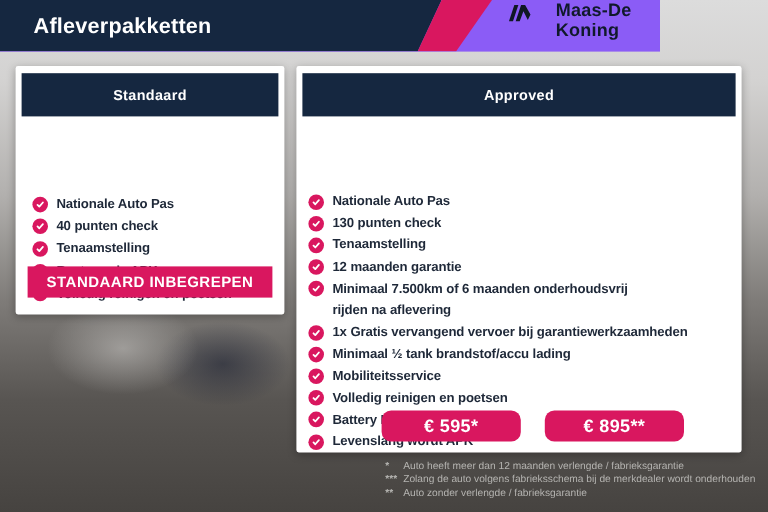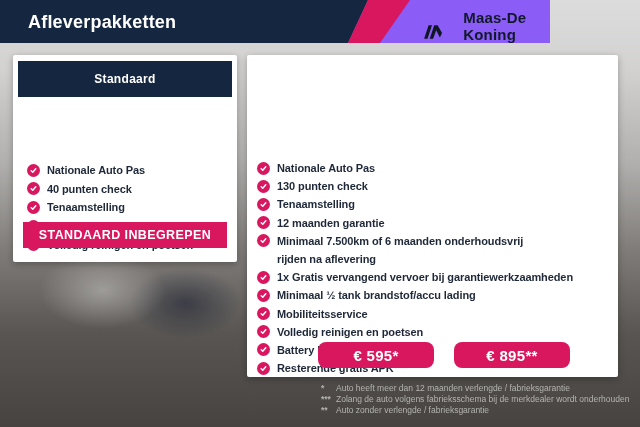--- a/index.html
+++ b/index.html
@@ -31,21 +31,21 @@
   }
   .navy-wedge h1{
     margin:0;position:absolute;left:28px;top:50%;transform:translateY(-50%);
     color:#fff;font-size:18px;font-weight:bold;letter-spacing:.2px;
   }
   .pink-wedge{
     position:absolute;left:348px;top:0;width:62px;height:43px;background:var(--pink);
     clip-path:polygon(20px 0,100% 0,32px 100%,0 100%);
   }
   .brand{
-    position:absolute;left:423px;top:0;height:43px;display:flex;align-items:flex-end;gap:20px;
+    position:absolute;left:423px;top:0;height:43px;display:flex;align-items:flex-start;gap:20px;
   }
   .brand svg{display:block;}
   .brand-name{color:#10192b;font-size:15px;font-weight:bold;letter-spacing:.2px;}
   
   .card{
     position:absolute;background:#fff;border-radius:2px;
     box-shadow:0 2px 7px rgba(0,0,0,.28);
   }
   .card-standaard{left:13px;top:55px;width:224px;height:207px;}
   .card-approved{left:247px;top:55px;width:371px;height:322px;}
@@ -150,20 +150,23 @@
               <path d="M3 6.3 L5 8.3 L9 3.7" stroke="#fff" stroke-width="2" fill="none" stroke-linecap="round" stroke-linejoin="round"></path>
             </svg>
           </span>
         <span class="label">Volledig reinigen en poetsen</span>
       </li>
     </ul>
     <button class="pill btn-included">STANDAARD INBEGREPEN</button>
   </section>
 
   <section class="card card-approved">
+    <div class="card-header">
+      <span>Approved</span>
+    </div>
     <ul class="items">
       <li class="item">
         <span class="check">
             <svg width="9" height="9" viewBox="0 0 12 12">
               <path d="M3 6.3 L5 8.3 L9 3.7" stroke="#fff" stroke-width="2" fill="none" stroke-linecap="round" stroke-linejoin="round"></path>
             </svg>
           </span>
         <span class="label">Nationale Auto Pas</span>
       </li>
       <li class="item">
@@ -240,21 +243,21 @@
             </svg>
           </span>
         <span class="label">Battery Health check (EV)</span>
       </li>
       <li class="item">
         <span class="check">
             <svg width="9" height="9" viewBox="0 0 12 12">
               <path d="M3 6.3 L5 8.3 L9 3.7" stroke="#fff" stroke-width="2" fill="none" stroke-linecap="round" stroke-linejoin="round"></path>
             </svg>
           </span>
-        <span class="label">Resterende gratis APK***</span>
+        <span class="label">Levenslang wordt APK***</span>
       </li>
     </ul>
     <div class="prices">
       <button class="pill price-pill">€ 595*</button>
       <button class="pill price-pill">€ 895**</button>
     </div>
   </section>
 
   <div class="footnotes">
     <div class="fn">

